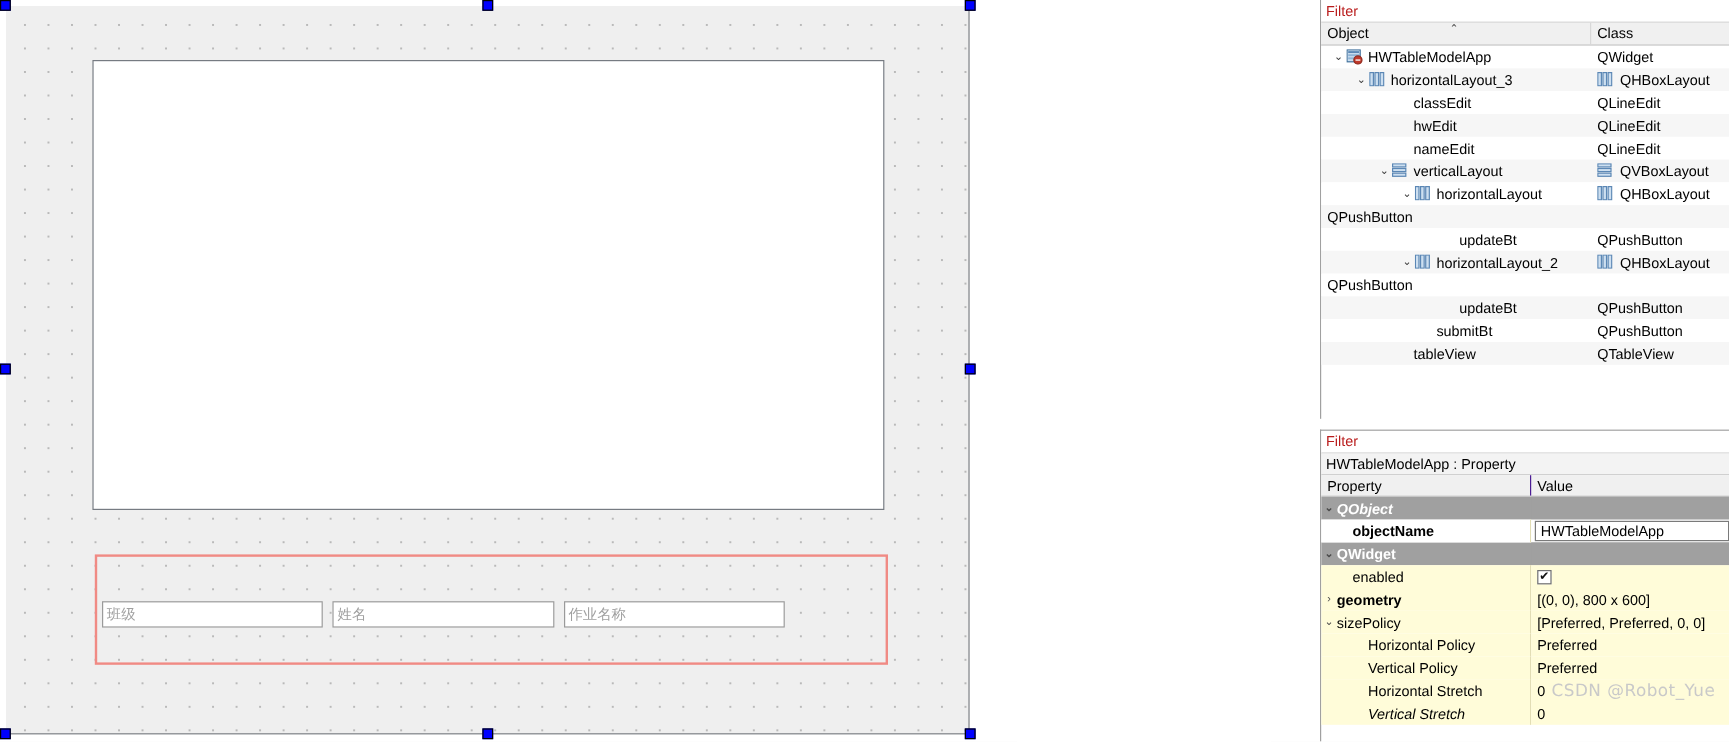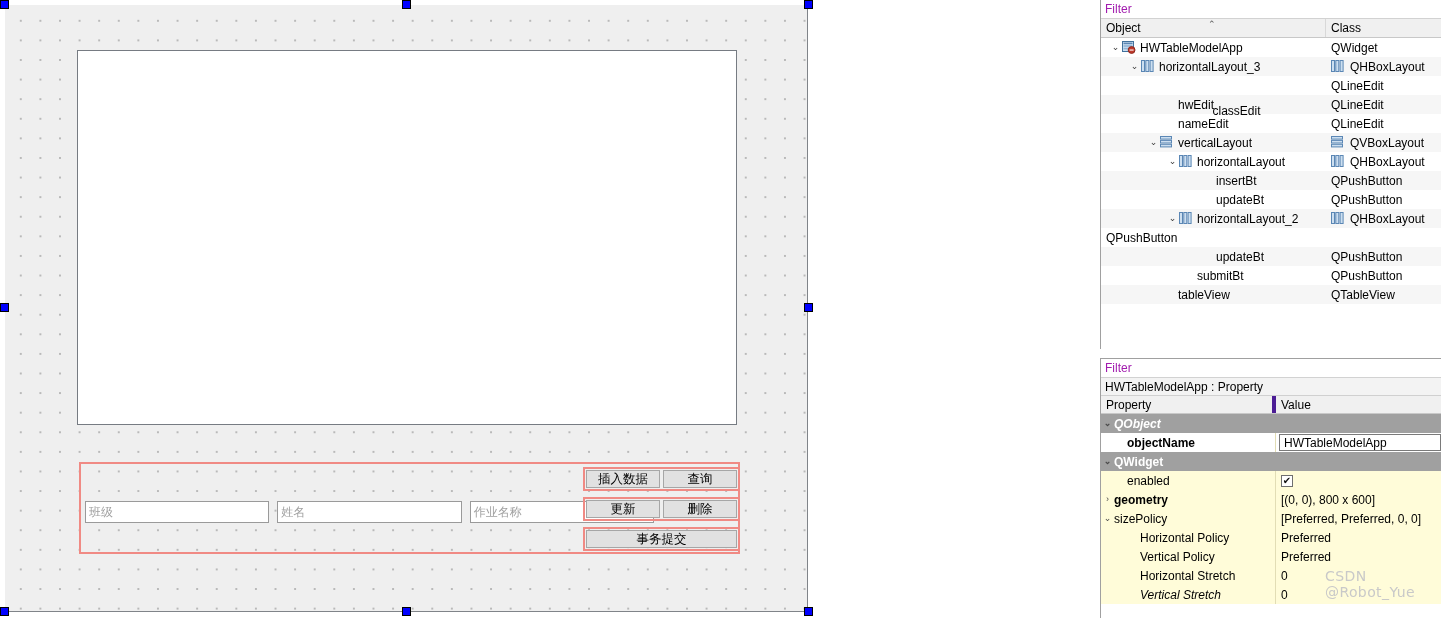--- a/index.html
+++ b/index.html
@@ -85,21 +85,21 @@
     position:absolute; left:1100px; top:0; width:341px; height:349px;
     background:#ffffff;
     border-left:1px solid #a0a0a0;
   }
   .filter-box {
     height:19px; width:100%;
     background:#ffffff;
     border-bottom:1px solid #d2d2d2;
     display:flex; align-items:center;
     padding-left:4px;
-    color:#a21caf; font-size:12px;
+    color:#b91c1c; font-size:12px;
   }
   .tree-head {
     display:flex; height:19px;
     background:#f0f0f0;
     border-bottom:1px solid #c8c8c8;
     position:relative;
   }
   .th {
     display:flex; align-items:center;
     padding-left:5px;
@@ -143,21 +143,21 @@
     border-top:1px solid #a0a0a0;
     overflow:hidden;
   }
   .prop-obj-line {
     height:18px; background:#f3f3f3;
     border-bottom:1px solid #d0d0d0;
     display:flex; align-items:center; padding-left:4px;
     font-size:12px; color:#000;
   }
   .prop-head { display:flex; height:18px; background:#f0f0f0; border-bottom:1px solid #c8c8c8; }
-  .ph { display:flex; align-items:center; padding-left:5px; font-size:12px; border-right:4px solid #4c1d95; height:100%; }
+  .ph { display:flex; align-items:center; padding-left:5px; font-size:12px; border-right:1px solid #4c1d95; height:100%; }
   .ph.p { width:175px; }
   .ph.v { flex:1; border-right:none; }
   .prow { display:flex; height:19px; align-items:stretch; }
   .pcell-name {
     width:175px; display:flex; align-items:center;
     font-size:12px; border-right:1px solid #e2ddb5;
   }
   .pcell-val {
     flex:1; display:flex; align-items:center;
     font-size:12px; padding-left:5px;
@@ -179,54 +179,40 @@
   .checkbox {
     width:12px; height:12px; border:1px solid #6f6f6f; background:#fff;
     display:flex; align-items:center; justify-content:center;
     font-size:10px; line-height:10px; color:#111;
   }
   #watermark {
     position:absolute; left:1293px; top:568px;
     font-size:14px; color:#c9c9c9; letter-spacing:0.4px;
     pointer-events:none; z-index:30;
     font-family:"DejaVu Sans", sans-serif;
-    margin-left:32px;
   }
 </style>
 </head>
 <body>
 
 <div id="root">
 
   <div id="canvas-area">
     <div id="form-widget">
 
       <div id="tableview"></div>
 
       <div id="form-layout-outer"></div>
 
       <div id="row-fields">
         <div class="lineedit">班级</div>
         <div class="lineedit">姓名</div>
         <div class="lineedit">作业名称</div>
       </div>
 
-      <div id="btn-col">
-        <div class="btn-row" id="btn-row-1">
-          <div class="qbtn">插入数据</div>
-          <div class="qbtn">查询</div>
-        </div>
-        <div class="btn-row" id="btn-row-2">
-          <div class="qbtn">更新</div>
-          <div class="qbtn">删除</div>
-        </div>
-        <div class="btn-row" id="btn-row-3">
-          <div class="qbtn">事务提交</div>
-        </div>
-      </div>
     </div>
 
     <div class="sel-handle" style="left:0px;   top:0px;"></div>
     <div class="sel-handle" style="left:402px; top:0px;"></div>
     <div class="sel-handle" style="left:804px; top:0px;"></div>
     <div class="sel-handle" style="left:0px;   top:303px;"></div>
     <div class="sel-handle" style="left:804px; top:303px;"></div>
     <div class="sel-handle" style="left:0px;   top:607px;"></div>
     <div class="sel-handle" style="left:402px; top:607px;"></div>
     <div class="sel-handle" style="left:804px; top:607px;"></div>
@@ -270,21 +256,21 @@
           <div class="tcell-cls">
             <span class="ticon" style="margin-right: 0px;"><svg width="13" height="12" viewBox="0 0 13 12">
                 <rect x="0.5" y="0.5" width="3" height="11" fill="#cddff0" stroke="#5b87b5"></rect>
                 <rect x="4.8" y="0.5" width="3" height="11" fill="#cddff0" stroke="#5b87b5"></rect>
                 <rect x="9.1" y="0.5" width="3" height="11" fill="#cddff0" stroke="#5b87b5"></rect>
               </svg></span>
             <span>QHBoxLayout</span>
           </div>
         </div>
         <div class="trow">
-          <div class="tcell-obj" style="padding-left: 46px; flex-direction: column;">
+          <div class="tcell-obj" style="padding-left: 46px;">
             <span class="twisty"></span>
             <span class="ticon"></span>
             <span>classEdit</span>
           </div>
           <div class="tcell-cls">
             <span>QLineEdit</span>
           </div>
         </div>
         <div class="trow alt">
           <div class="tcell-obj" style="padding-left: 46px;">
@@ -338,25 +324,20 @@
           <div class="tcell-cls">
             <span class="ticon" style="margin-right: 0px;"><svg width="13" height="12" viewBox="0 0 13 12">
                 <rect x="0.5" y="0.5" width="3" height="11" fill="#cddff0" stroke="#5b87b5"></rect>
                 <rect x="4.8" y="0.5" width="3" height="11" fill="#cddff0" stroke="#5b87b5"></rect>
                 <rect x="9.1" y="0.5" width="3" height="11" fill="#cddff0" stroke="#5b87b5"></rect>
               </svg></span>
             <span>QHBoxLayout</span>
           </div>
         </div>
         <div class="trow alt">
-          <div class="tcell-obj" style="padding-left: 84px;">
-            <span class="twisty"></span>
-            <span class="ticon"></span>
-            <span>insertBt</span>
-          </div>
           <div class="tcell-cls">
             <span>QPushButton</span>
           </div>
         </div>
         <div class="trow">
           <div class="tcell-obj" style="padding-left: 84px;">
             <span class="twisty"></span>
             <span class="ticon"></span>
             <span>updateBt</span>
           </div>

